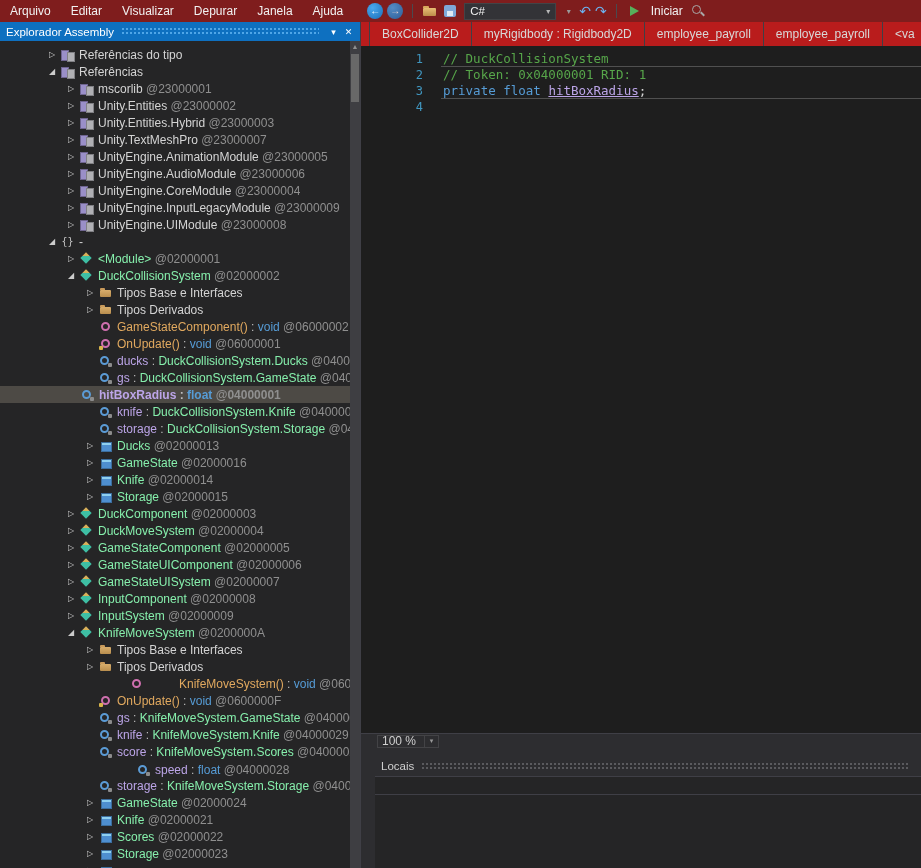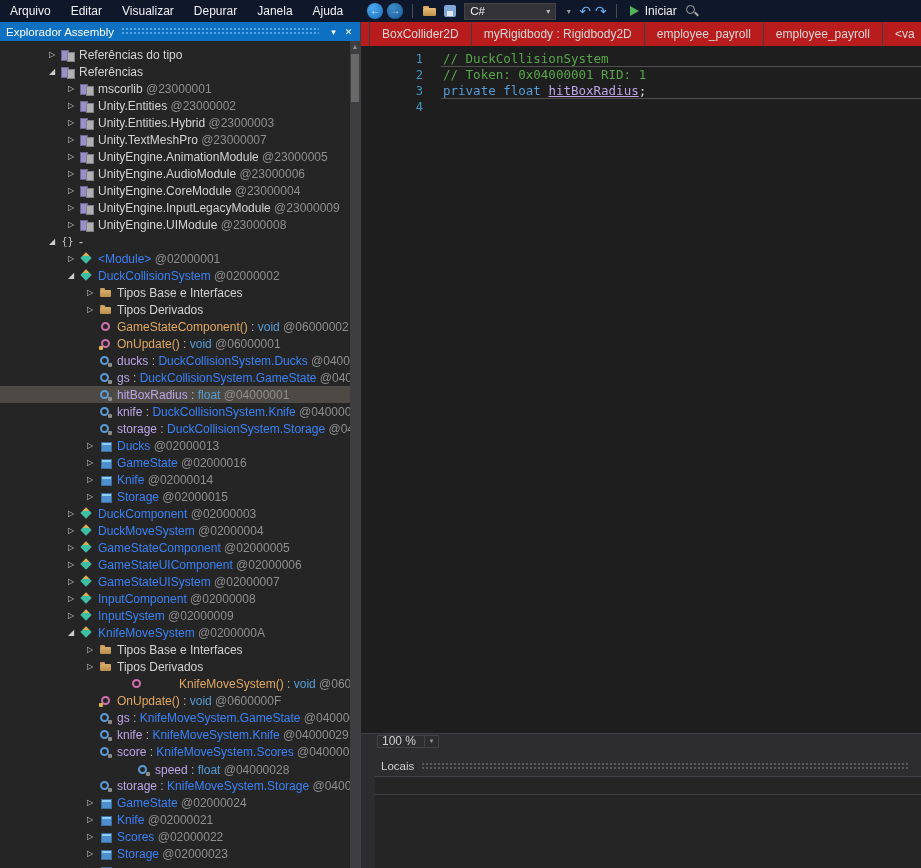--- a/index.html
+++ b/index.html
@@ -1,39 +1,39 @@
 <!DOCTYPE html>
 <html><head>
 <meta charset="utf-8">
 <style>
   * { margin:0; padding:0; box-sizing:border-box; }
   html,body { background:#1e1e1e; }
   .app { width:921px; height:868px; overflow:hidden; background:#2d2d30;
          font-family:"Liberation Sans", sans-serif; color:#d4d4d4; position:relative; }
 
   
-  .topbar { height:22px; display:flex; align-items:center; background:#0f172a; font-size:12px; color:#f1f1f1; }
+  .topbar { height:22px; display:flex; align-items:center; background:#7f1d1d; font-size:12px; color:#f1f1f1; }
   .menu { display:flex; height:100%; }
   .menu-item { padding:0 10px; display:flex; align-items:center; cursor:default; }
   .toolbar { display:flex; align-items:center; margin-left:14px; gap:4px; height:100%; }
   .navbtn { width:16px; height:16px; border-radius:50%; background:radial-gradient(circle at 35% 30%, #4aa8ee, #1b6fb8);
             color:#fff; font-size:10px; line-height:16px; text-align:center; }
   .navbtn.dim { opacity:.8; }
   .tb-sep { width:1px; height:14px; background:#4a4a4f; margin:0 5px; }
   .tb-icon { width:16px; height:16px; position:relative; display:inline-block; }
   .i-openfolder::before { content:""; position:absolute; left:1px; top:3px; width:6px; height:2px; background:#d8a85c; border-radius:1px 1px 0 0; }
   .i-openfolder::after  { content:""; position:absolute; left:1px; top:5px; width:13px; height:8px; background:linear-gradient(180deg,#e8bd74,#bd8e4a); border-radius:1px; }
   .i-save::before { content:""; position:absolute; left:2px; top:2px; width:12px; height:12px; background:#7fa8d8; border-radius:2px; }
   .i-save::after  { content:""; position:absolute; left:5px; top:8px; width:6px; height:5px; background:#dfe8f2; }
   .combo { display:flex; align-items:center; width:92px; height:17px; margin:0 2px; background:#333337;
            border:1px solid #434346; padding:0 5px; font-size:11.5px; color:#f1f1f1; }
   .combo .caret { margin-left:auto; font-size:8px; color:#b8b8b8; }
   .caret-btn { width:13px; height:17px; font-size:8px; color:#9a9a9a; display:flex; align-items:center; justify-content:center; }
   .arrow-glyph { font-size:14px; color:#6cb2f0; line-height:16px; }
-  .start { display:flex; align-items:center; gap:6px; background:none; border:none; color:#f1f1f1;
+  .start { display:flex; align-items:center; gap:12px; background:none; border:none; color:#f1f1f1;
            font-size:12px; font-family:inherit; padding:0 4px; }
   .play-tri { width:0; height:0; border-left:9px solid #57b05b; border-top:5px solid transparent; border-bottom:5px solid transparent; }
   .i-search::before { content:""; position:absolute; left:1px; top:2px; width:7px; height:7px; border:1.6px solid #a8a8a8; border-radius:50%; }
   .i-search::after  { content:""; position:absolute; left:9px; top:10px; width:5px; height:2px; background:#a8a8a8; transform:rotate(45deg); }
 
   
   .main { display:flex; height:846px; }
 
   
   .explorer { width:361px; flex:none; position:relative; background:#252526; border-right:1px solid #3f3f46; }
@@ -55,21 +55,21 @@
   .i-str::before { content:""; position:absolute; left:3px; top:4px; width:9px; height:8px;
                    background:linear-gradient(180deg,#8fd0f0 0 2px,#4e8fd0 2px); border:1px solid #3c6e9e; }
   .i-fold::before { content:""; position:absolute; left:2px; top:3px; width:5px; height:2px; background:#c89a5b; border-radius:1px 1px 0 0; }
   .i-fold::after  { content:""; position:absolute; left:2px; top:5px; width:11px; height:7px; background:linear-gradient(180deg,#d8ae6c,#b98e4e); border-radius:1px; }
   .i-meth::before,.i-meth2::before { content:""; position:absolute; left:3px; top:3px; width:5px; height:5px; border:2px solid #ce6fae; border-radius:50%; }
   .i-meth2::after { content:""; position:absolute; left:1px; bottom:1px; width:4px; height:4px; background:#d8b44a; border-radius:1px; }
   .i-fld::before { content:""; position:absolute; left:2px; top:3px; width:5px; height:5px; border:2px solid #5b9bd5; border-radius:50%; }
   .i-fld::after  { content:""; position:absolute; right:1px; bottom:1px; width:4px; height:4px; background:#8c8c8c; border-radius:1px; }
   .tlabel { overflow:hidden; white-space:pre; }
   .c-t  { color:#d4d4d4; }
-  .c-ty { color:#3b82f6; }
+  .c-ty { color:#86efac; }
   .c-kw { color:#569cd6; }
   .c-m  { color:#e1a95f; }
   .c-f  { color:#bca5e8; }
   .c-tok{ color:#8f8f8f; }
   .c-p  { color:#bdbdbd; }
   .vscroll { position:absolute; top:19px; right:0; bottom:0; width:10px; background:#3e3e42; }
   .sb-arrow { height:12px; font-size:7px; color:#909090; text-align:center; line-height:12px; }
   .sb-thumb { position:absolute; top:13px; left:1px; right:1px; height:48px; background:#686868; }
 
   
@@ -242,21 +242,21 @@
           <div class="trow" style="padding-left: 82px;">
             <span class="arrow"></span>
             <span class="ticon i-fld"></span>
             <span class="tlabel"><span class="c-f">ducks</span><span class="c-p"> : </span><span class="c-ty">DuckCollisionSystem.Ducks</span><span class="c-tok"> @04000</span></span>
           </div>
           <div class="trow" style="padding-left: 82px;">
             <span class="arrow"></span>
             <span class="ticon i-fld"></span>
             <span class="tlabel"><span class="c-f">gs</span><span class="c-p"> : </span><span class="c-ty">DuckCollisionSystem.GameState</span><span class="c-tok"> @0400</span></span>
           </div>
-          <div class="trow sel" style="padding-left: 82px;">
+          <div class="trow sel" style="padding-left: 64px; font-weight: bold;">
             <span class="arrow"></span>
             <span class="ticon i-fld"></span>
             <span class="tlabel"><span class="c-f">hitBoxRadius</span><span class="c-p"> : </span><span class="c-kw">float</span><span class="c-tok"> @04000001</span></span>
           </div>
           <div class="trow" style="padding-left: 82px;">
             <span class="arrow"></span>
             <span class="ticon i-fld"></span>
             <span class="tlabel"><span class="c-f">knife</span><span class="c-p"> : </span><span class="c-ty">DuckCollisionSystem.Knife</span><span class="c-tok"> @0400000</span></span>
           </div>
           <div class="trow" style="padding-left: 82px;">

